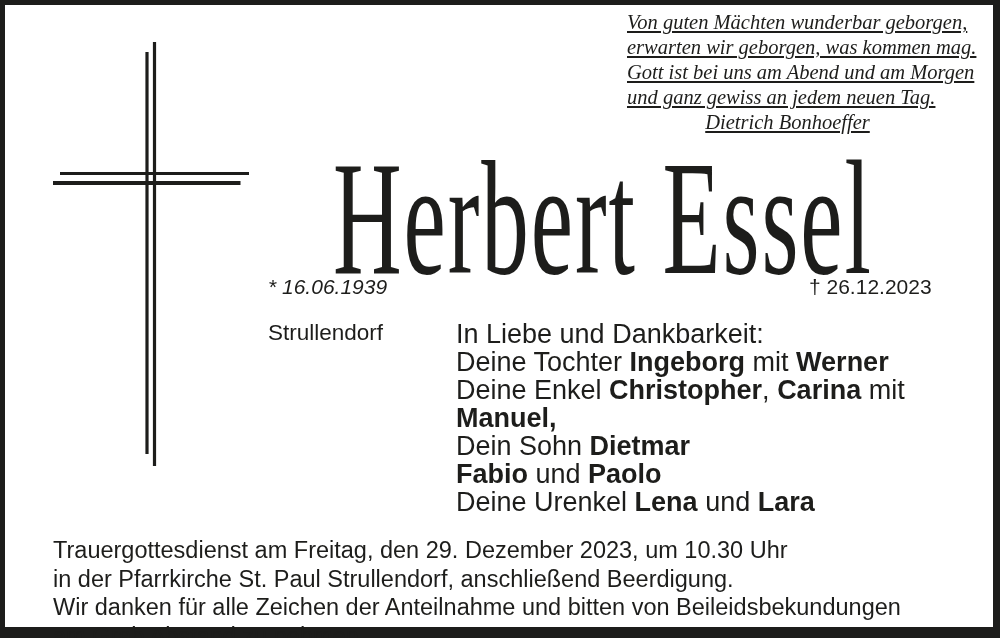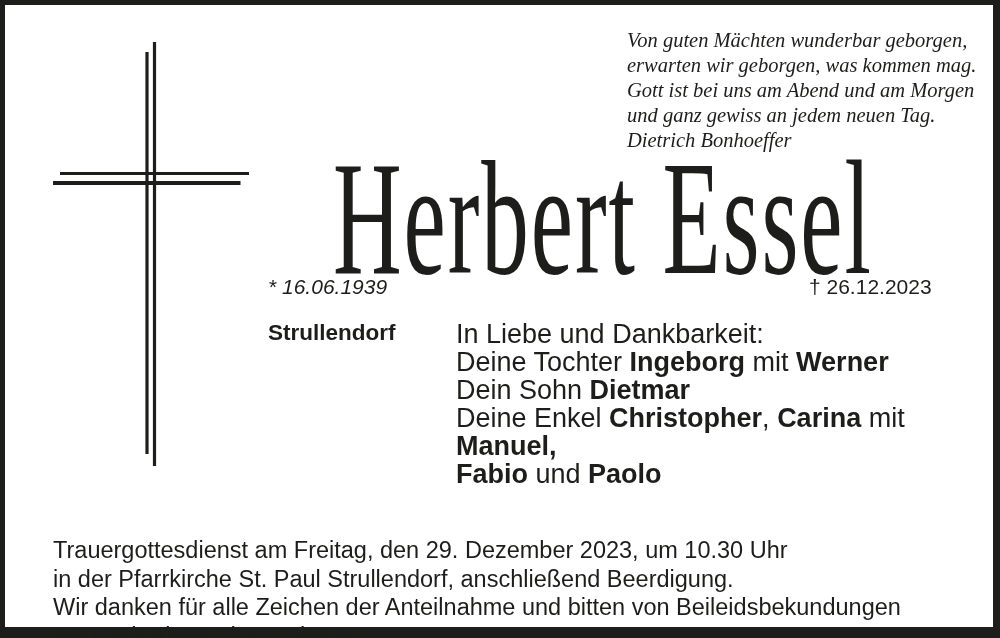--- a/index.html
+++ b/index.html
@@ -18,28 +18,29 @@
   .frame { position: absolute; background: #1d1d1b; }
   .frame-top    { left: 0;     top: 0;     width: 1000px; height: 5px; }
   .frame-left   { left: 0;     top: 0;     width: 5px;    height: 638px; }
   .frame-right  { left: 993px; top: 0;     width: 7px;    height: 638px; }
   .frame-bottom { left: 0;     top: 627px; width: 1000px; height: 11px; }
 
   .cross { position: absolute; left: 40px; top: 35px; }
 
   .quote {
     position: absolute;
-    left: 627px; top: 28px; width: 321px;
+    left: 627px; top: 10px; width: 321px;
     font-family: "Liberation Serif", serif;
     font-style: italic;
     font-size: 20.5px;
     line-height: 25px;
     white-space: nowrap;
+    text-decoration: underline;
   }
-  .quote-attribution { text-align: left; white-space: normal; }
+  .quote-attribution { text-align: center; white-space: normal; }
 
   .title {
     position: absolute;
     left: 333px; top: 136px;
     margin: 0;
     font-family: "Liberation Serif", serif;
     font-weight: normal;
     font-size: 164px;
     line-height: 164px;
     letter-spacing: 0.02em;
@@ -48,21 +49,21 @@
     transform-origin: left top;
   }
 
   .birth-date { position: absolute; left: 268px; top: 275px; font-size: 21px; white-space: nowrap; font-style: italic; }
   .death-date { position: absolute; left: 809px; top: 275px; font-size: 21px; white-space: nowrap; }
 
   .place {
     position: absolute;
     left: 268px; top: 320px;
     font-size: 22.5px;
-    font-weight: bold;
+    font-weight: normal;
     white-space: nowrap;
   }
 
   .family {
     position: absolute;
     left: 456px; top: 320px;
     font-size: 27px;
     line-height: 28px;
   }
   .fam-line { white-space: pre-wrap; }
@@ -105,23 +106,24 @@
   <div class="title">Herbert Essel</div>
 
   <div class="birth-date">* 16.06.1939</div>
   <div class="death-date">† 26.12.2023</div>
 
   <div class="place">Strullendorf</div>
 
   <div class="family">
     <div class="fam-line">In Liebe und Dankbarkeit:</div>
     <div class="fam-line"><span>Deine Tochter </span><span class="b">Ingeborg</span><span> mit </span><span class="b">Werner</span></div>
+    <div class="fam-line"><span>Deine Enkel </span><span class="b">Christopher</span><span>, </span><span class="b">Carina</span><span> mit </span><span class="b">Manuel,</span></div>
     <div class="fam-line"><span>Dein Sohn </span><span class="b">Dietmar</span></div>
-    <div class="fam-line"><span>Deine Enkel </span><span class="b">Christopher</span><span>, </span><span class="b">Carina</span><span> mit </span><span class="b">Manuel,</span></div>
     <div class="fam-line"><span></span><span class="b">Fabio</span><span> und </span><span class="b">Paolo</span></div>
+    <div class="fam-line"><span>Deine Urenkel </span><span class="b">Lena</span><span> und </span><span class="b">Lara</span></div>
   </div>
 
   <div class="funeral">
     <div class="funeral-line">Trauergottesdienst am Freitag, den 29. Dezember 2023, um 10.30 Uhr</div>
     <div class="funeral-line">in der Pfarrkirche St. Paul Strullendorf, anschließend Beerdigung.</div>
     <div class="funeral-line">Wir danken für alle Zeichen der Anteilnahme und bitten von Beileidsbekundungen</div>
     <div class="funeral-line">am Grab Abstand zu nehmen.</div>
   </div>
 
 </div>

